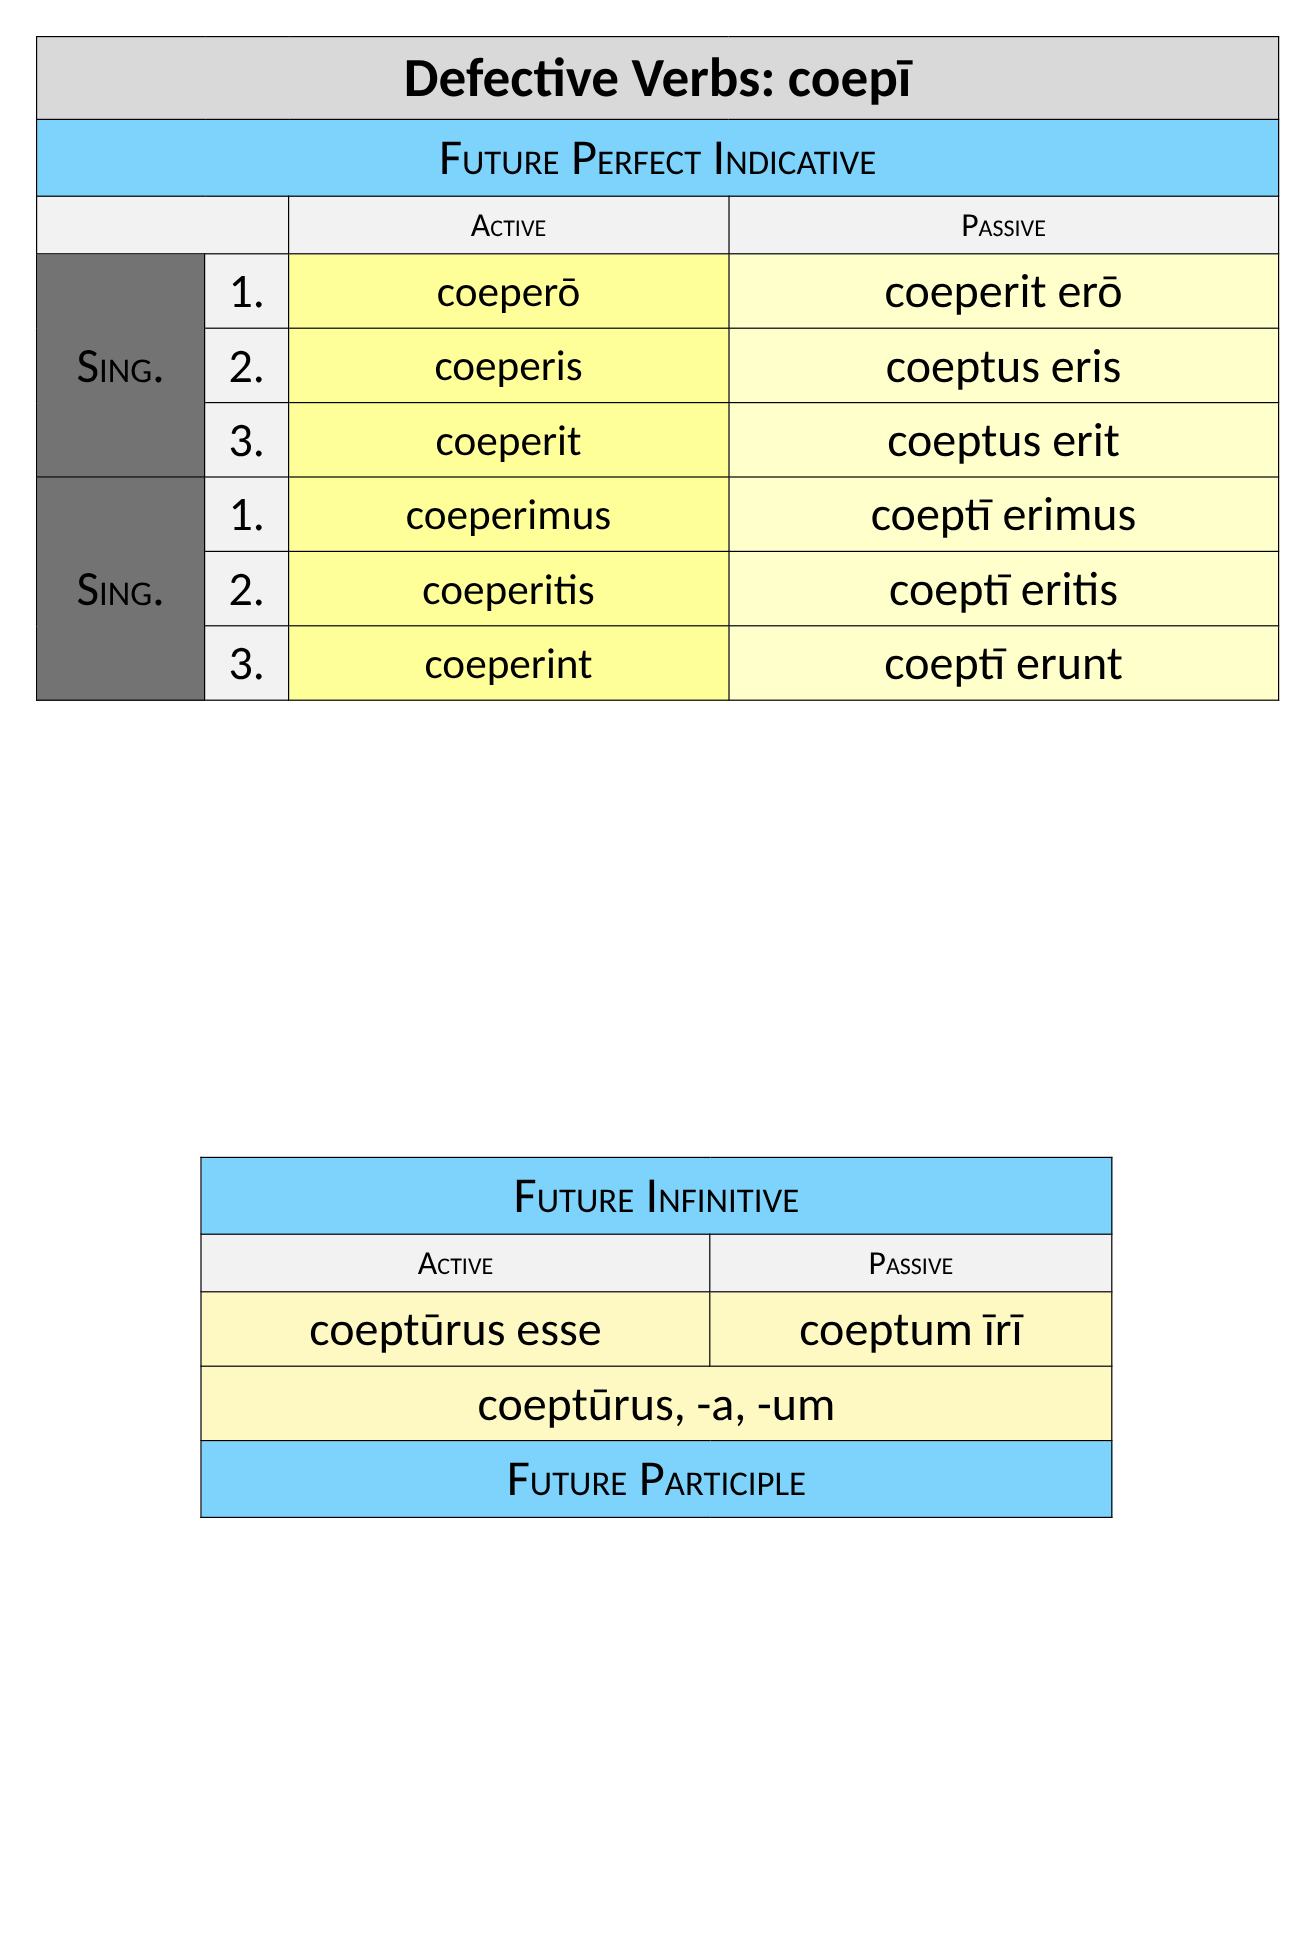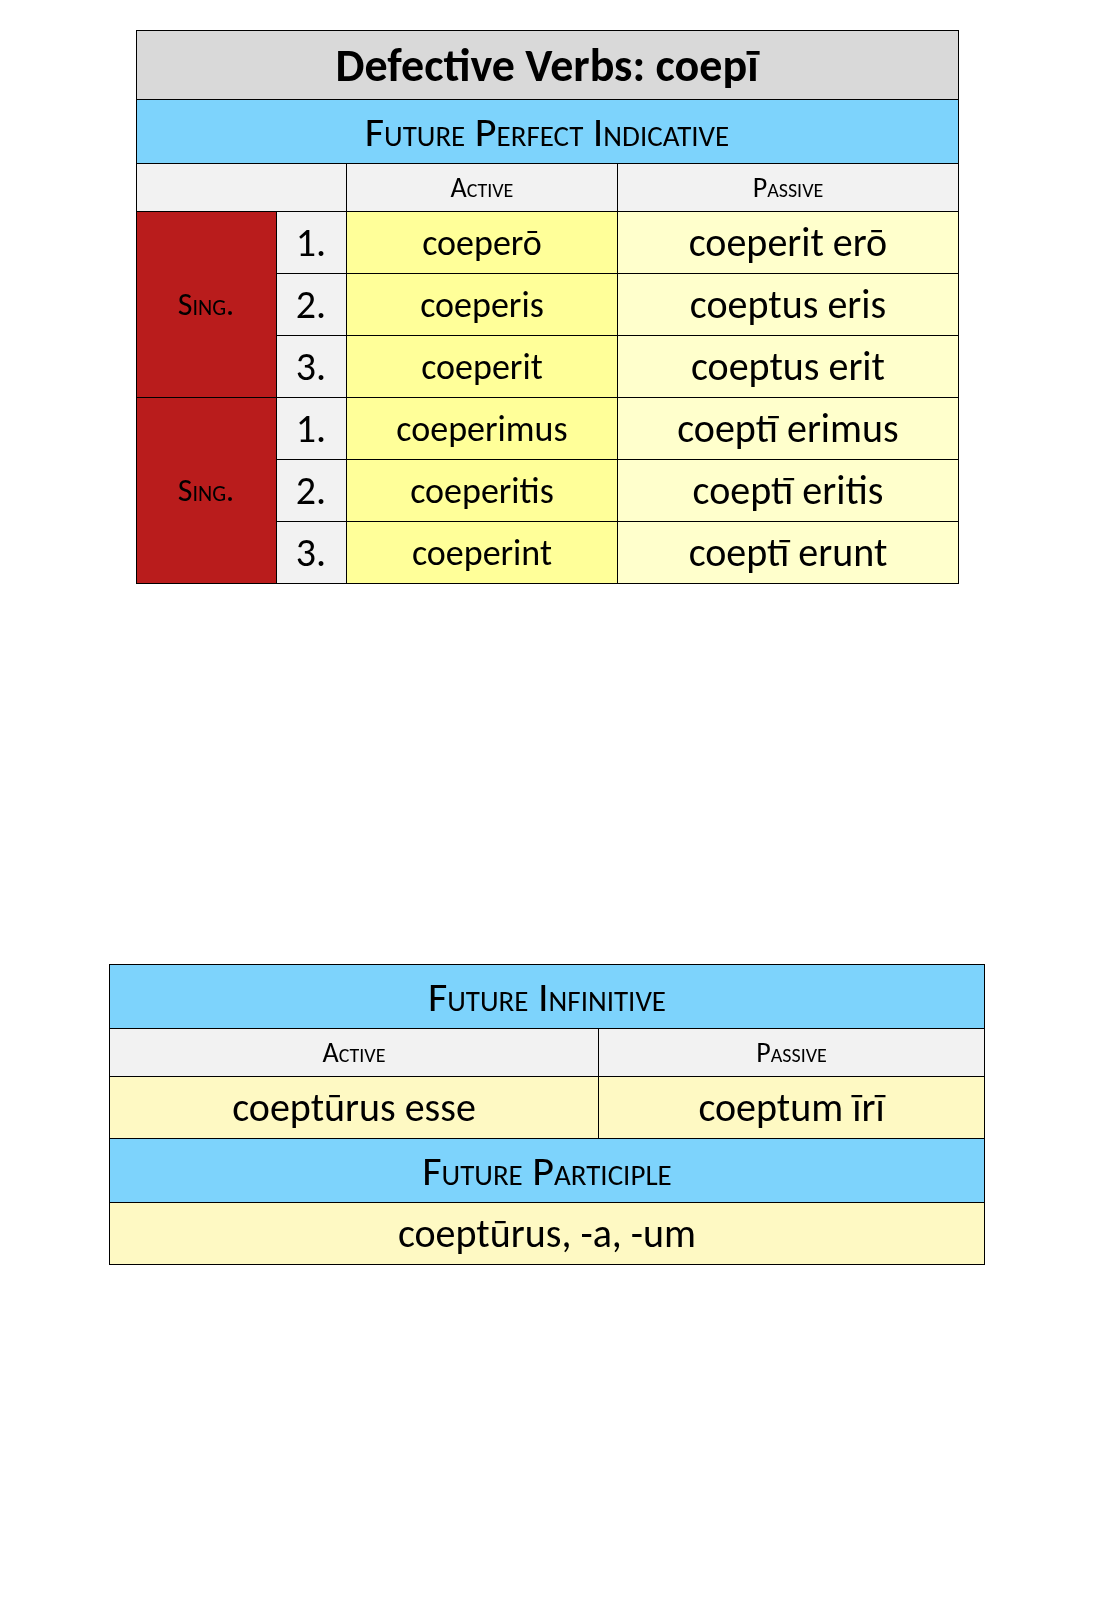--- a/index.html
+++ b/index.html
@@ -31,23 +31,23 @@
       font-variant: small-caps;
       font-size: 42px;
     }
     .voice-hdr {
       background: #f2f2f2;
       font-variant: small-caps;
       font-size: 28px;
       margin-top: 32px;
     }
     .num-hdr {
-      background: #b91c1c;
+      background: #737373;
       font-variant: small-caps;
-      font-size: 32px;
+      font-size: 41px;
     }
     .person-col {
       background: #f2f2f2;
       font-size: 40px;
     }
     .active-cell {
       background: #ffff99;
       font-size: 36px;
       white-space: nowrap;
     }
@@ -64,21 +64,21 @@
     .table2 {
       margin-top: 380px;
     }
     .empty-corner {
       background: #f2f2f2;
     }
   </style>
 </head>
 <body>
 
-<table style="width:823px;">
+<table style="width:1036px;">
   <tbody>
       <tr>
     <td colspan="4" class="title-row">Defective Verbs: coepī</td>
   </tr>
   <tr>
     <td colspan="4" class="tense-row">Future Perfect Indicative</td>
   </tr>
   <tr>
     <td colspan="2" class="empty-corner"></td>
     <td class="voice-hdr">Active</td>
@@ -112,33 +112,33 @@
     <td class="passive-cell">coeptī eritis</td>
   </tr>
   <tr>
     <td class="person-col">3.</td>
     <td class="active-cell">coeperint</td>
     <td class="passive-cell">coeptī erunt</td>
   </tr>
 </tbody>
   </table>
 
-<table class="table2" style="width:876px;">
+<table class="table2" style="width:760px;">
   <tbody>
       <tr>
     <td colspan="2" class="tense-row">Future Infinitive</td>
   </tr>
   <tr>
     <td class="voice-hdr">Active</td>
     <td class="voice-hdr">Passive</td>
   </tr>
   <tr>
     <td class="inf-cell">coeptūrus esse</td>
     <td class="inf-cell">coeptum īrī</td>
   </tr>
   <tr>
-    <td colspan="2" class="tense-row">Future Participle</td>
+    <td colspan="2" class="inf-cell">coeptūrus, -a, -um</td>
   </tr>
   <tr>
-    <td colspan="2" class="inf-cell">coeptūrus, -a, -um</td>
+    <td colspan="2" class="tense-row">Future Participle</td>
   </tr>
 </tbody>
   </table>
 
 </body></html>

